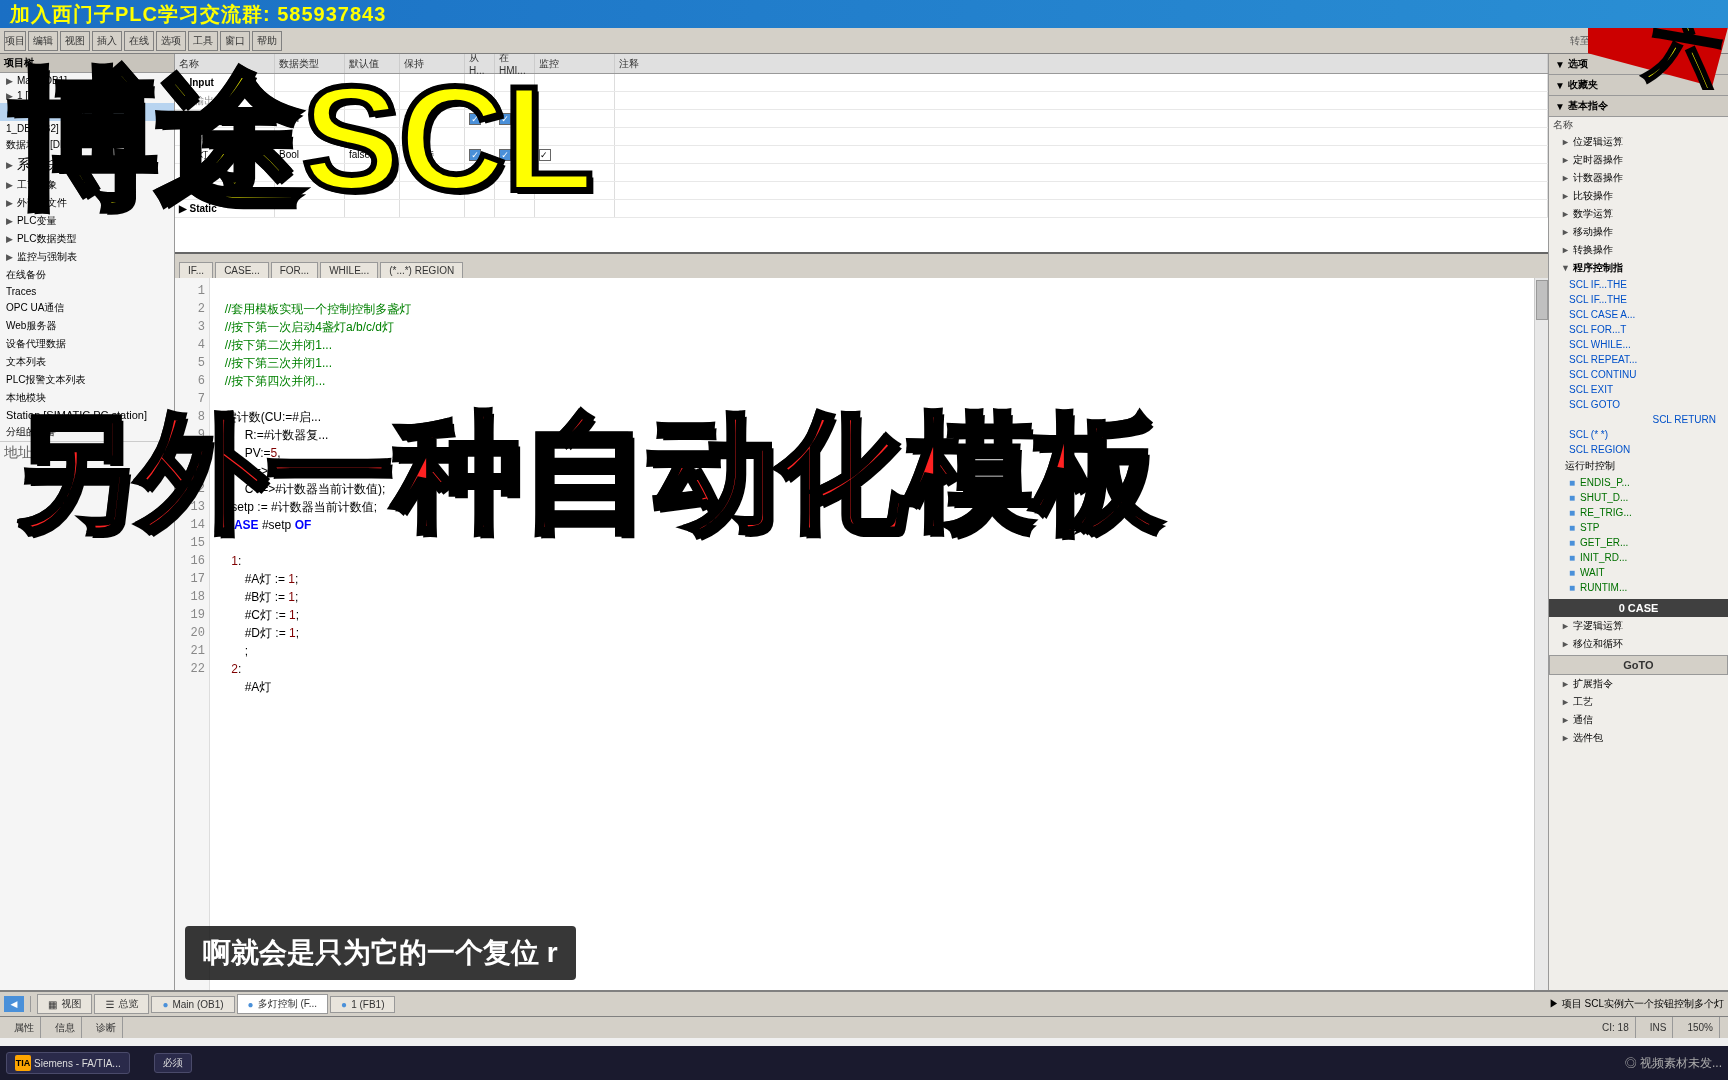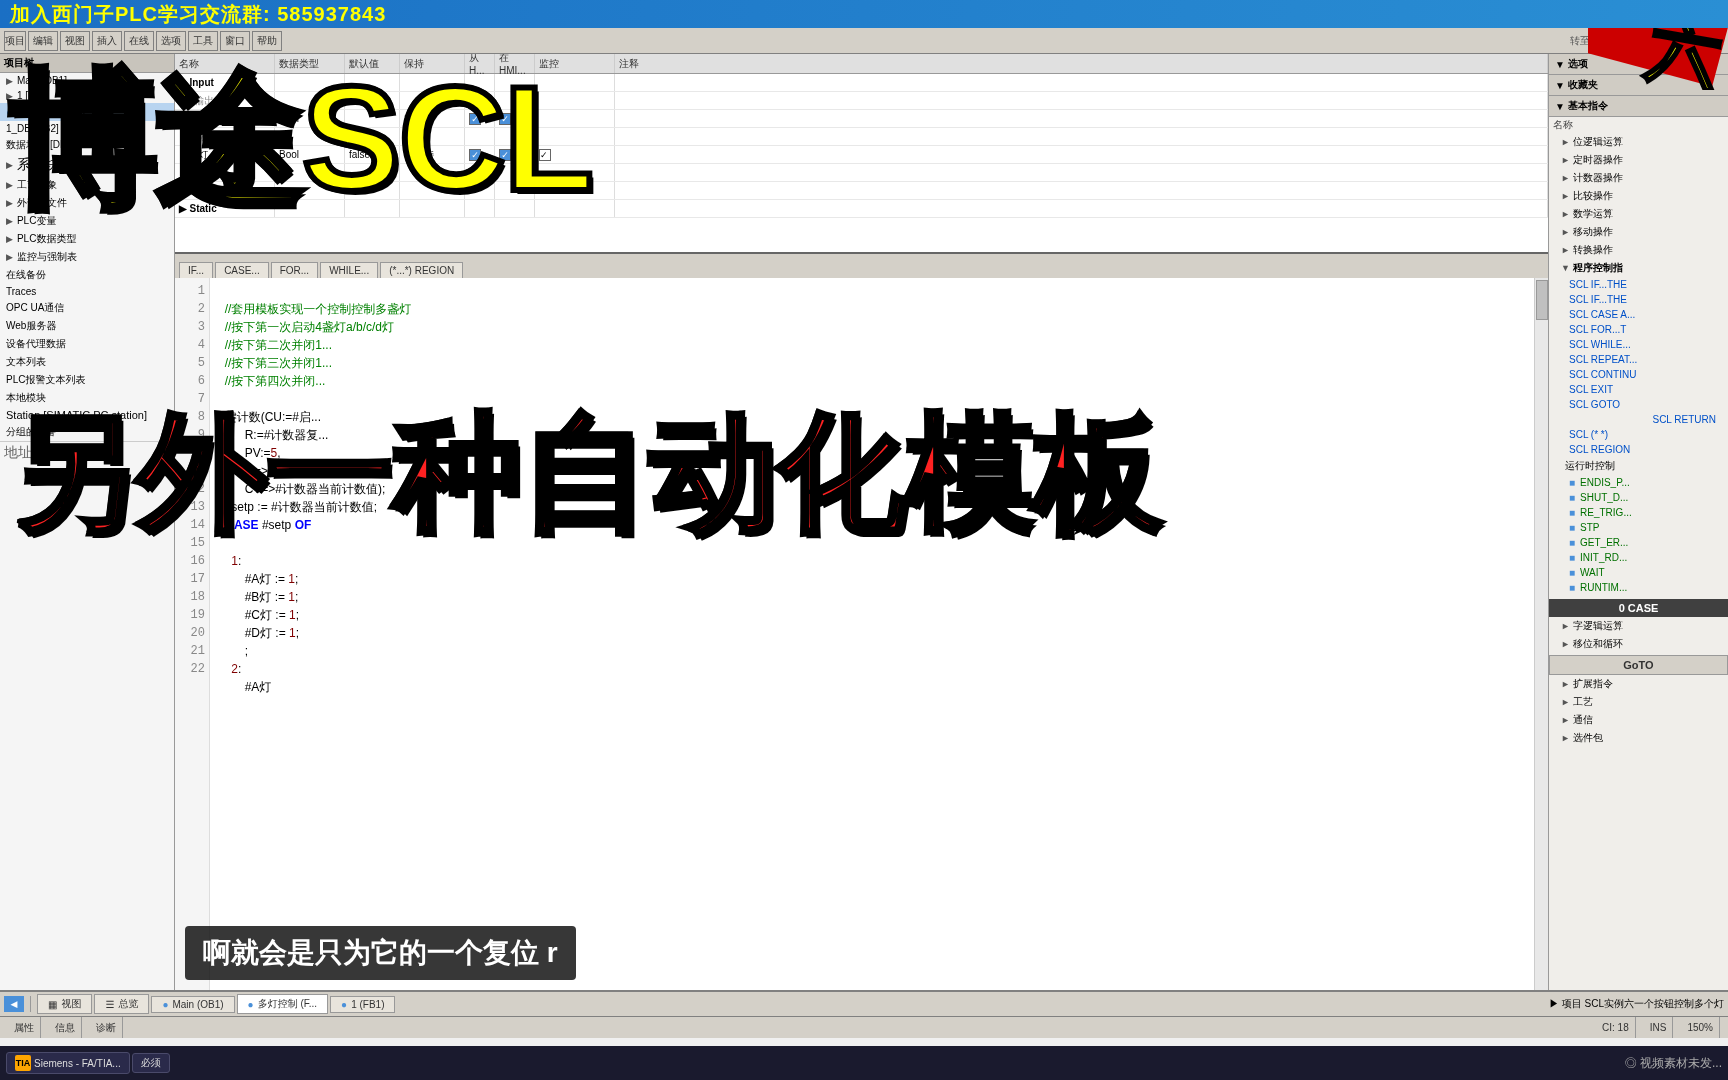--- a/index.html
+++ b/index.html
@@ -884,21 +884,21 @@
     <div class="subtitle-box">
       <span class="subtitle-text">啊就会是只为它的一个复位 r</span>
     </div>
 
     <div style="position:absolute;top:0;right:0;width:140px;height:90px;z-index:200;overflow:hidden;">
       <div style="position:absolute;top:-10px;right:-10px;width:150px;height:100px;background:#cc0000;transform:rotate(15deg);transform-origin:top right;"></div>
       <div style="position:absolute;top:5px;right:8px;font-size:72px;font-weight:900;color:#ffff00;-webkit-text-stroke:3px #000;font-family:'Arial Black',Arial,sans-serif;transform:rotate(10deg);">六</div>
     </div>
   </div>
 
-  <div style="position:absolute;bottom:0;left:0;width:100%;height:34px;background:#1a1a2e;display:flex;align-items:center;padding:4px 6px;gap:2px;z-index:300;">
+  <div style="position:absolute;bottom:0;left:0;width:100%;height:34px;background:#1a1a2e;display:flex;align-items:center;padding:4px 6px;gap:24px;z-index:300;">
     <div style="display:flex;align-items:center;gap:3px;background:#2a2a4a;border:1px solid #4a4a6a;padding:2px 8px;border-radius:3px;cursor:pointer;">
       <div style="width:16px;height:16px;background:#ffa500;border-radius:2px;display:flex;align-items:center;justify-content:center;font-size:9px;font-weight:bold;color:#000;">TIA</div>
       <span style="color:#ddd;font-size:10px;">Siemens - FA/TIA...</span>
     </div>
     <div style="display:flex;align-items:center;gap:3px;background:#2a2a4a;border:1px solid #4a4a6a;padding:2px 8px;border-radius:3px;cursor:pointer;">
       <span style="color:#ddd;font-size:10px;">必须</span>
     </div>
     <div style="flex:1;"></div>
     <div style="color:#aaa;font-size:12px;">◎ 视频素材未发...</div>
   </div>

